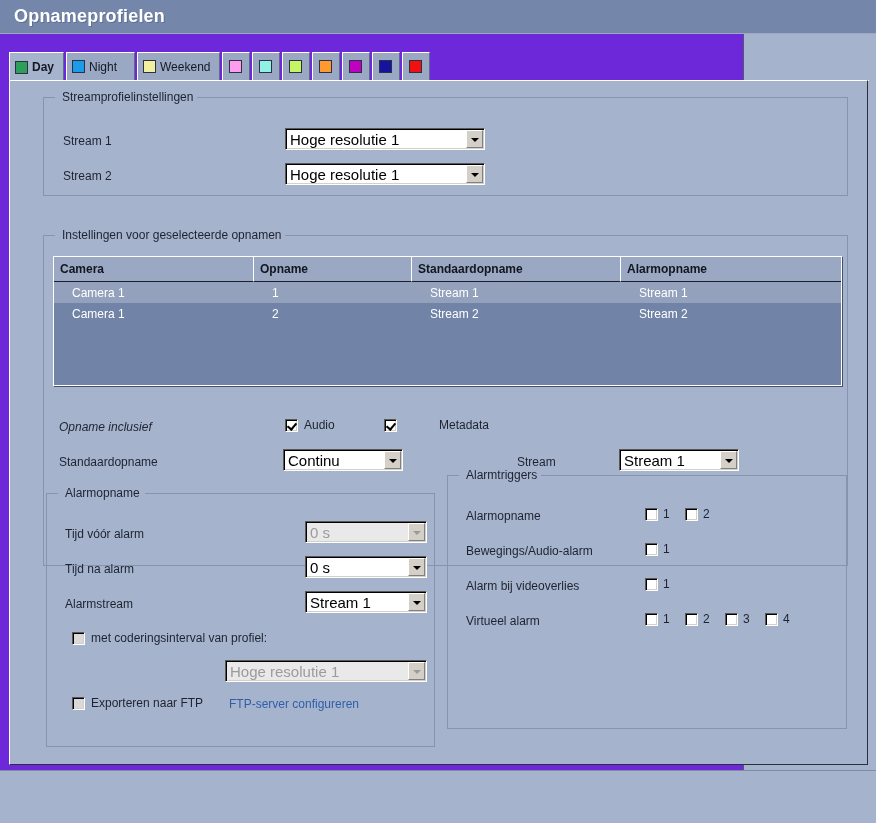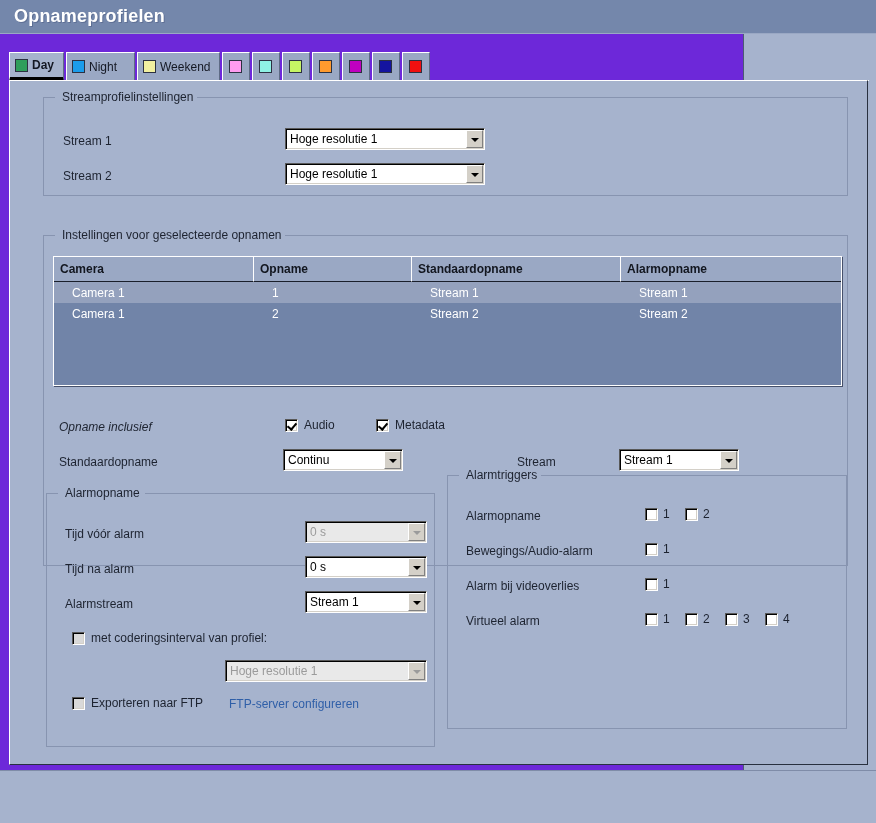--- a/index.html
+++ b/index.html
@@ -44,21 +44,21 @@
     border-top: 1px solid #ffffff;
     border-left: 1px solid #ffffff;
     border-right: 1px solid #5e6b85;
     border-bottom: 1px solid #5e6b85;
     display: flex; align-items: center;
     padding: 0 5px;
     cursor: default;
   }
   .tab.active {
     background: #a6b3cd;
-    border-bottom: 5px solid #000000;
+    border-bottom: 1px solid #000000;
     height: 30px;
     align-items: center;
   }
   .swatch {
     width: 13px; height: 13px;
     border: 1px solid #2c3142;
     display: inline-block;
     margin-right: 4px;
     flex: 0 0 auto;
   }
@@ -116,21 +116,21 @@
     background: #ffffff;
     border: 1px solid;
     border-color: #585858 #ffffff #ffffff #585858;
     box-shadow: inset 1px 1px 0 #000000, inset -1px -1px 0 #d4d0c8;
     display: flex; align-items: center;
     overflow: hidden;
     cursor: default;
   }
   .sel .val {
     flex: 1 1 auto;
-    font-size: 12px; color: #000000;
+    font-size: 15px; color: #000000;
     padding-left: 4px;
     white-space: nowrap; overflow: hidden;
   }
   .sel .arrowbtn {
     flex: 0 0 auto;
     width: 17px; height: 18px;
     margin-right: 1px;
     background: #d4d0c8;
     border: 1px solid;
     border-color: #ffffff #808080 #808080 #ffffff;
@@ -312,21 +312,21 @@
               <div class="cell" style="width: 220px;">Stream 2</div>
             </div>
           </div>
       </div>
 
       <div class="lbl" style="left:15px; top:184px;font-style:italic;">Opname inclusief</div>
       <div class="cbwrap" style="left:241px; top:182px;">
         <span class="cb checked"></span>
         <span class="cblabel">Audio</span>
       </div>
-      <div class="cbwrap" style="left:332px; top:182px;">
+      <div class="cbwrap" style="left:340px; top:182px;gap:36px;">
         <span class="cb checked"></span>
         <span class="cblabel">Metadata</span>
       </div>
 
       <div class="lbl" style="left:15px; top:219px;">Standaardopname</div>
       <div class="sel" style="left:239px; top:213px; width:120px;">
         <span class="val">Continu</span>
         <span class="arrowbtn"></span>
       </div>
       <div class="lbl" style="left:473px; top:219px;">Stream</div>

